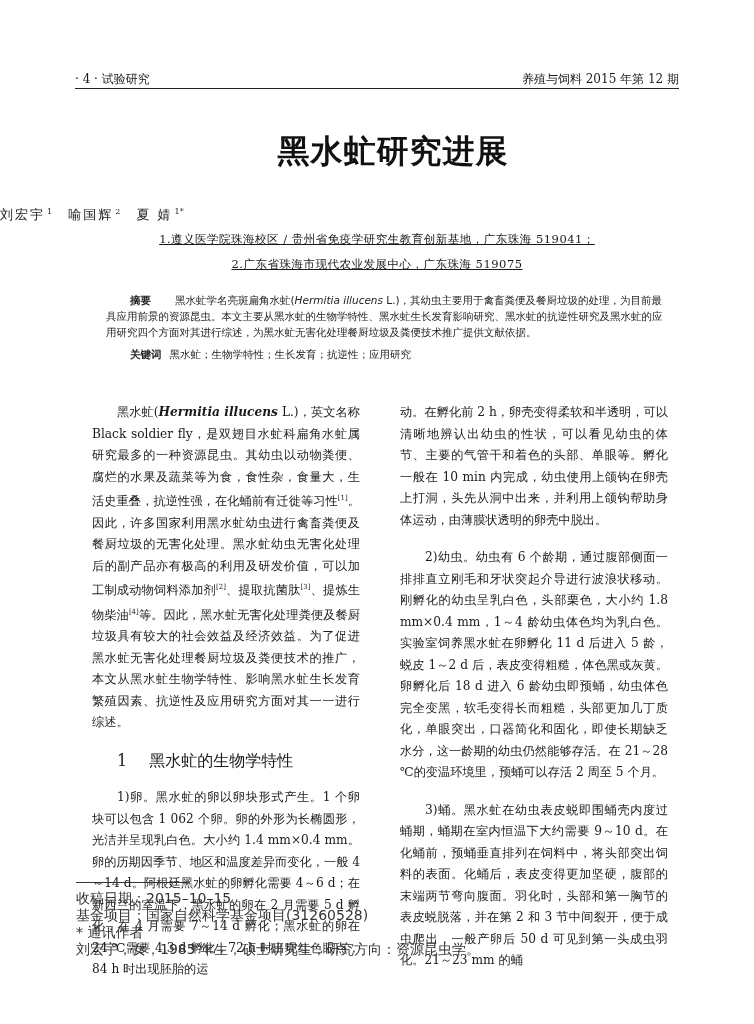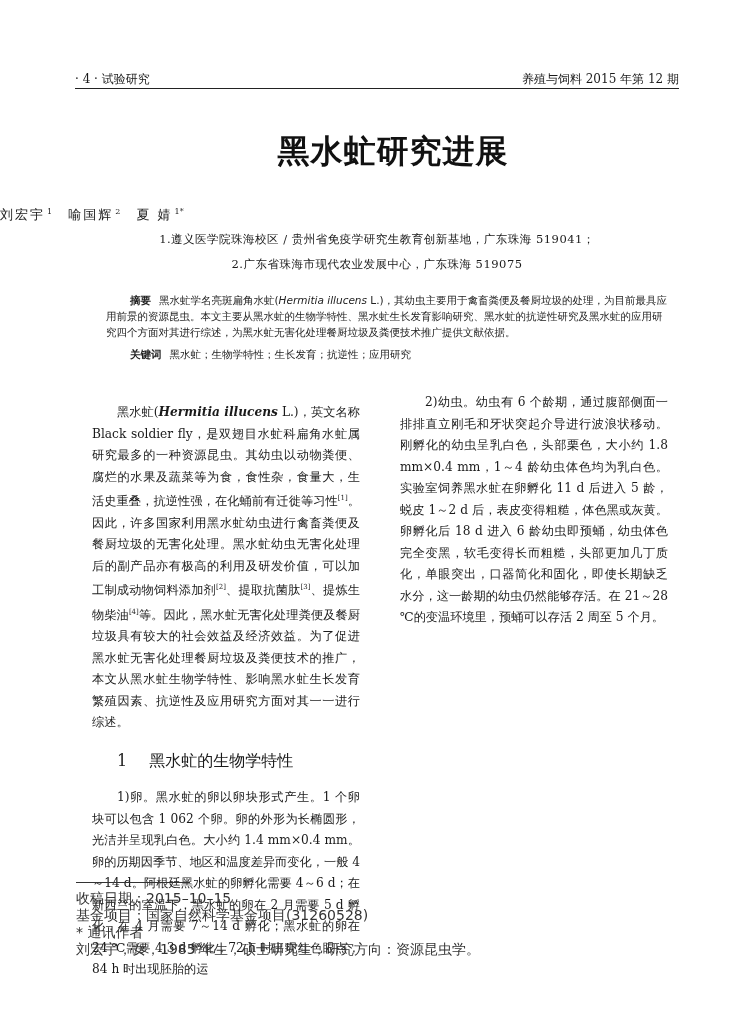--- a/index.html
+++ b/index.html
@@ -20,29 +20,29 @@
     font-family: "DejaVu Sans", "Liberation Sans", sans-serif;
     font-weight: bold; font-size: 32px; letter-spacing: 1px; color: #111;
   }
   .authors {
     position: absolute; left: 0; width: 754px; top: 206px; text-align: left;
     font-size: 13px; letter-spacing: 2px;
   }
   .authors sup { font-size: 8px; letter-spacing: 0; margin-left: 2px; margin-right: 10px; }
   .affil {
     position: absolute; left: 0; width: 754px; text-align: center;
-    font-size: 11.5px; letter-spacing: 0.5px;
+    font-size: 11.5px; letter-spacing: 0.5px; text-decoration: underline;
   }
   .abstract {
     position: absolute; left: 106px; width: 562px; top: 292px;
     font-size: 10.5px; line-height: 16px; text-indent: 24px;
     font-family: "DejaVu Sans", "Liberation Sans", sans-serif;
     color: #222;
   }
-  .abstract b { font-weight: bold; margin-right: 8px; }
+  .abstract b { font-weight: bold; margin-right: 24px; }
   .keywords {
     position: absolute; left: 130px; top: 348px;
     font-size: 10.5px; font-family: Liberation Mono, monospace; color: #222;
   }
   .keywords b { font-weight: bold; margin-right: 8px; }
   .col {
     position: absolute; width: 300px;
     font-size: 12.2px; line-height: 21.5px; text-align: justify;
   }
   .col p { margin: 16px; text-indent: 25px; }
@@ -87,21 +87,23 @@
   <b>关键词</b><span>黑水虻；生物学特性；生长发育；抗逆性；应用研究</span>
 </div>
 
 <div class="col" style="left:76px; top:386px;">
   <p><span>黑水虻(</span><i>Hermitia illucens</i><span> L.)，英文名称 Black soldier fly，是双翅目水虻科扁角水虻属研究最多的一种资源昆虫。其幼虫以动物粪便、腐烂的水果及蔬菜等为食，食性杂，食量大，生活史重叠，抗逆性强，在化蛹前有迁徙等习性</span><sup>[1]</sup><span>。因此，许多国家利用黑水虻幼虫进行禽畜粪便及餐厨垃圾的无害化处理。黑水虻幼虫无害化处理后的副产品亦有极高的利用及研发价值，可以加工制成动物饲料添加剂</span><sup>[2]</sup><span>、提取抗菌肽</span><sup>[3]</sup><span>、提炼生物柴油</span><sup>[4]</sup><span>等。因此，黑水虻无害化处理粪便及餐厨垃圾具有较大的社会效益及经济效益。为了促进黑水虻无害化处理餐厨垃圾及粪便技术的推广，本文从黑水虻生物学特性、影响黑水虻生长发育繁殖因素、抗逆性及应用研究方面对其一一进行综述。</span></p>
   <p class="section-head"><span class="num">1</span><span>黑水虻的生物学特性</span></p>
   <p>1)卵。黑水虻的卵以卵块形式产生。1 个卵块可以包含 1 062 个卵。卵的外形为长椭圆形，光洁并呈现乳白色。大小约 1.4 mm×0.4 mm。卵的历期因季节、地区和温度差异而变化，一般 4～14 d。阿根廷黑水虻的卵孵化需要 4～6 d；在新西兰的室温下，黑水虻的卵在 2 月需要 5 d 孵化，在 4 月需要 7～14 d 孵化；黑水虻的卵在 24 ℃需要 4.3 d 孵化，72 h 时出现红色眼点，84 h 时出现胚胎的运</p>
 </div>
 
 <div class="col" style="left:384px; top:386px;">
+  <p class="noindent">动。在孵化前 2 h，卵壳变得柔软和半透明，可以清晰地辨认出幼虫的性状，可以看见幼虫的体节、主要的气管干和着色的头部、单眼等。孵化一般在 10 min 内完成，幼虫使用上颌钩在卵壳上打洞，头先从洞中出来，并利用上颌钩帮助身体运动，由薄膜状透明的卵壳中脱出。</p>
   <p style="margin-top:6px">2)幼虫。幼虫有 6 个龄期，通过腹部侧面一排排直立刚毛和牙状突起介导进行波浪状移动。刚孵化的幼虫呈乳白色，头部栗色，大小约 1.8 mm×0.4 mm，1～4 龄幼虫体色均为乳白色。实验室饲养黑水虻在卵孵化 11 d 后进入 5 龄，蜕皮 1～2 d 后，表皮变得粗糙，体色黑或灰黄。卵孵化后 18 d 进入 6 龄幼虫即预蛹，幼虫体色完全变黑，软毛变得长而粗糙，头部更加几丁质化，单眼突出，口器简化和固化，即使长期缺乏水分，这一龄期的幼虫仍然能够存活。在 21～28 ℃的变温环境里，预蛹可以存活 2 周至 5 个月。</p>
+  <p>3)蛹。黑水虻在幼虫表皮蜕即围蛹壳内度过蛹期，蛹期在室内恒温下大约需要 9～10 d。在化蛹前，预蛹垂直排列在饲料中，将头部突出饲料的表面。化蛹后，表皮变得更加坚硬，腹部的末端两节弯向腹面。羽化时，头部和第一胸节的表皮蜕脱落，并在第 2 和 3 节中间裂开，便于成虫爬出，一般产卵后 50 d 可见到第一头成虫羽化。21～23 mm 的蛹</p>
 </div>
 
 <div class="footrule"></div>
 <div class="footnotes">
   <div>收稿日期：2015–10–15</div>
   <div>基金项目：国家自然科学基金项目(31260528)</div>
   <div>* 通讯作者</div>
   <div>刘宏宇，女，1985 年生，硕士研究生，研究方向：资源昆虫学。</div>
 </div>
 

